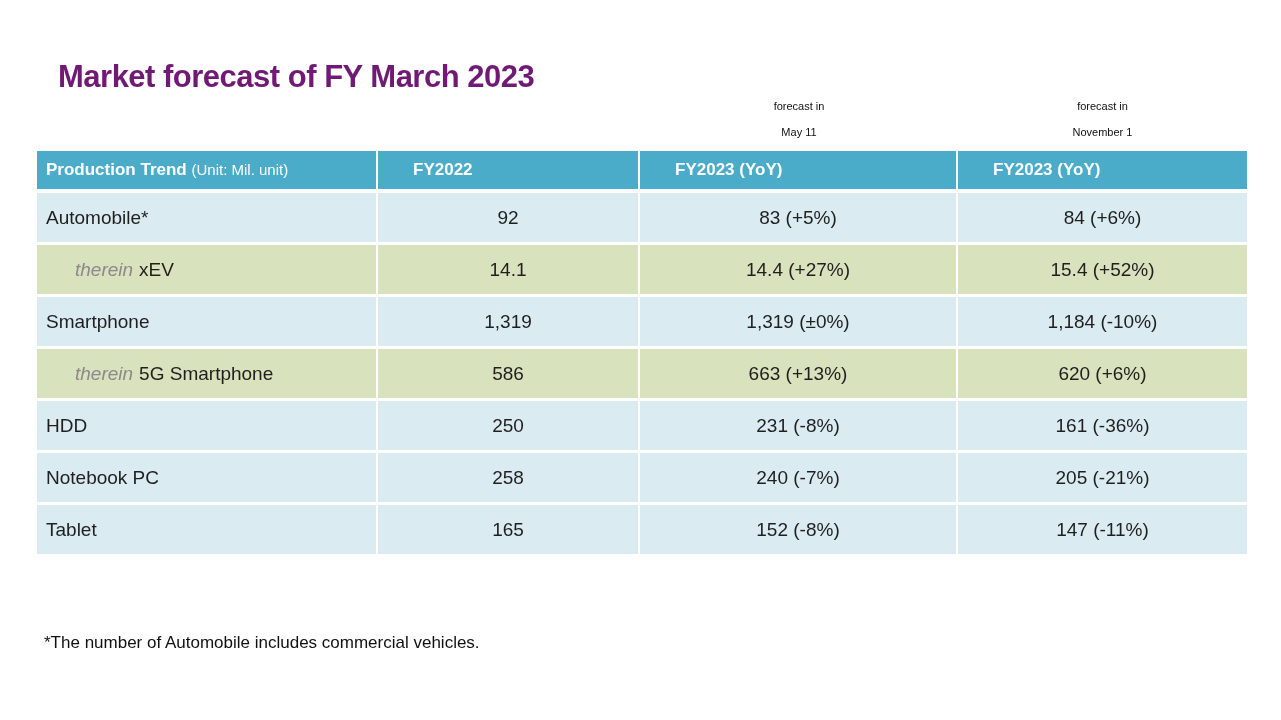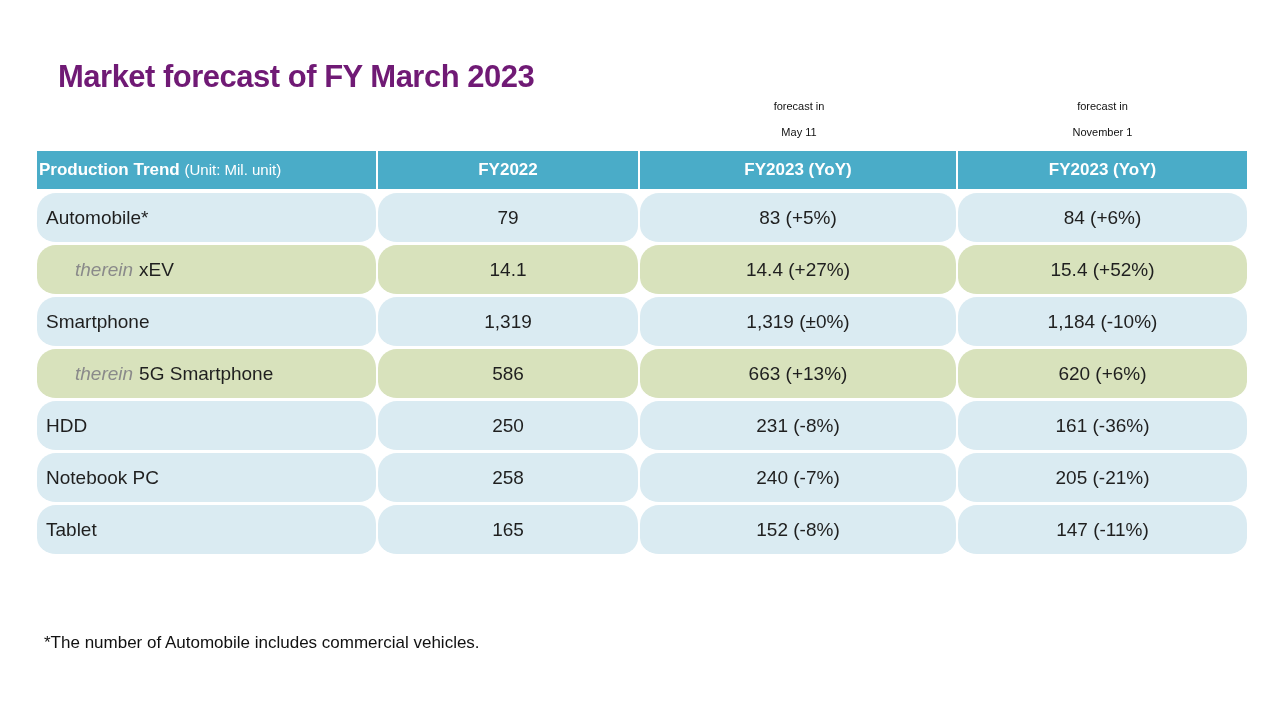--- a/index.html
+++ b/index.html
@@ -28,30 +28,30 @@
     width:1210px;
     border-collapse:separate; border-spacing:0;
     table-layout:fixed;
   }
   th, td { padding:0; vertical-align:middle; }
   th {
     background:#4AACC8; color:#ffffff;
     height:38px;
     border-bottom:4px solid #ffffff;
     border-right:2px solid #ffffff;
-    font-size:17px; font-weight:bold; text-align:center;
+    font-size:17px; font-weight:bold; text-align:left;padding-left:35px;
   }
   th:last-child, td:last-child { border-right:none; }
-  th.product-header { text-align:left; padding-left:2px; }
+  th.product-header { text-align:left; padding-left:9px; }
   th.product-header .sub { font-weight:normal; font-size:15px; }
   td {
     height:49px;
     border-bottom:3px solid #ffffff;
     border-right:2px solid #ffffff;
-    font-size:19px; color:#1f1f1f; text-align:center;border-radius:19px;
+    font-size:19px; color:#1f1f1f; text-align:center;
   }
   tr.blue  td { background:#DAEBF2; }
   tr.green td { background:#D8E2BC; }
   td.label { text-align:left; padding-left:9px; }
   td.label.indent { padding-left:38px; }
   .prefix { font-style:italic; color:#8a8a8a; }
   .prefix:not(:empty) { margin-right:6px; }
 
   .footnote {
     position:absolute; left:44px; top:633px;
@@ -86,21 +86,21 @@
         <span class="sub">(Unit: Mil. unit)</span>
       </th>
       <th>FY2022</th>
       <th>FY2023 (YoY)</th>
       <th>FY2023 (YoY)</th>
     </tr>
   </thead>
   <tbody>
     <tr class="blue">
       <td class="label"><span class="prefix"></span><span>Automobile*</span></td>
-      <td>79</td>
+      <td>92</td>
       <td>83 (+5%)</td>
       <td>84 (+6%)</td>
     </tr>
     <tr class="green">
       <td class="label indent"><span class="prefix">therein</span><span>xEV</span></td>
       <td>14.1</td>
       <td>14.4 (+27%)</td>
       <td>15.4 (+52%)</td>
     </tr>
     <tr class="blue">

